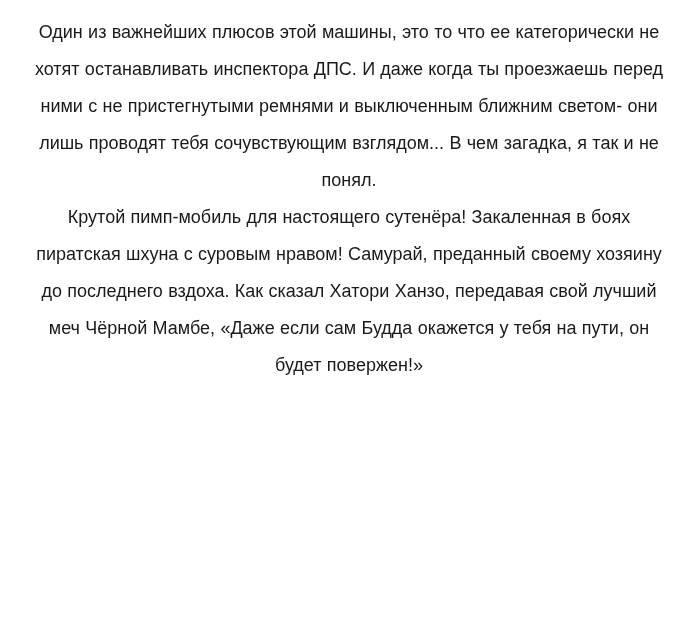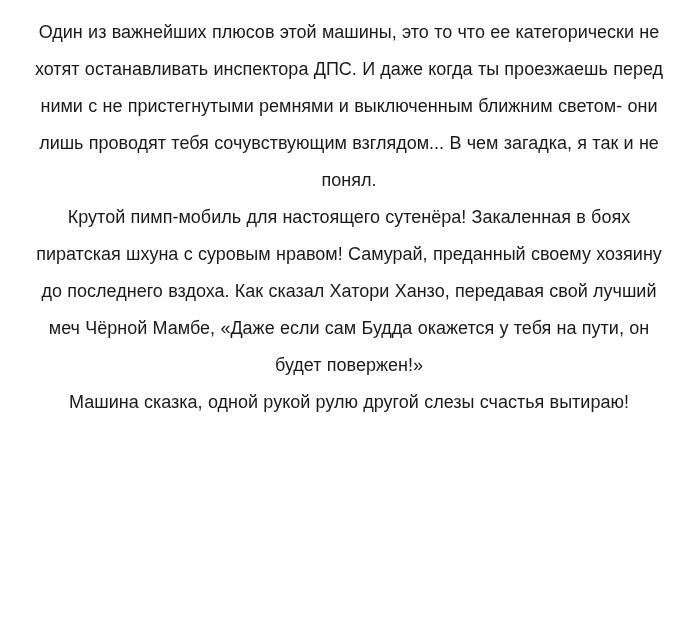--- a/index.html
+++ b/index.html
@@ -33,15 +33,14 @@
     padding: 0;
   }
 </style>
 </head>
 <body>
 
 <div class="page">
   <div class="text-block">
     <p class="para">Один из важнейших плюсов этой машины, это то что ее категорически не хотят останавливать инспектора ДПС. И даже когда ты проезжаешь перед ними с не пристегнутыми ремнями и выключенным ближним светом- они лишь проводят тебя сочувствующим взглядом... В чем загадка, я так и не понял.</p>
     <p class="para">Крутой пимп-мобиль для настоящего сутенёра! Закаленная в боях пиратская шхуна с суровым нравом! Самурай, преданный своему хозяину до последнего вздоха. Как сказал Хатори Ханзо, передавая свой лучший меч Чёрной Мамбе, «Даже если сам Будда окажется у тебя на пути, он будет повержен!»</p>
-    <p class="para">Машина сказка, одной рукой рулю другой слезы счастья вытираю!</p>
   </div>
 </div>
 
 </body></html>

